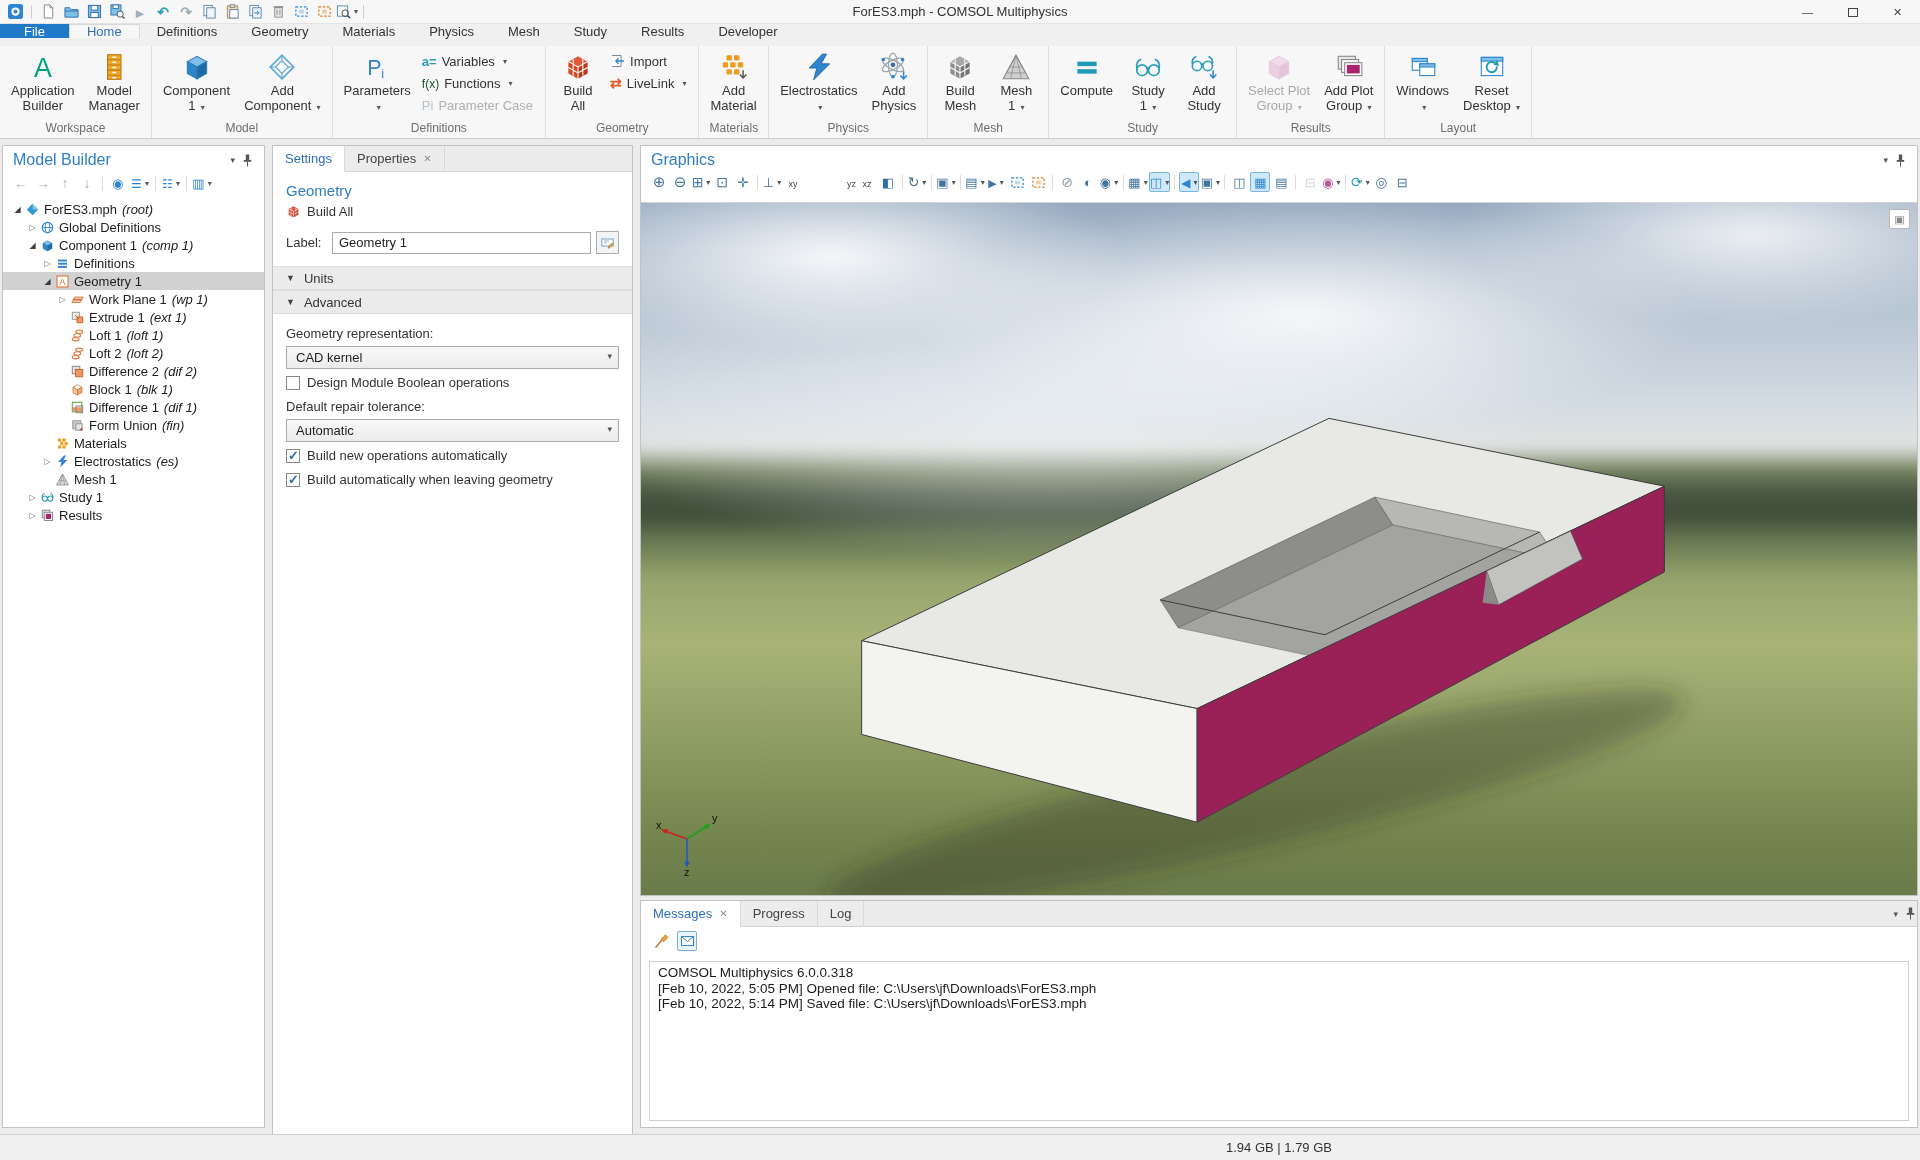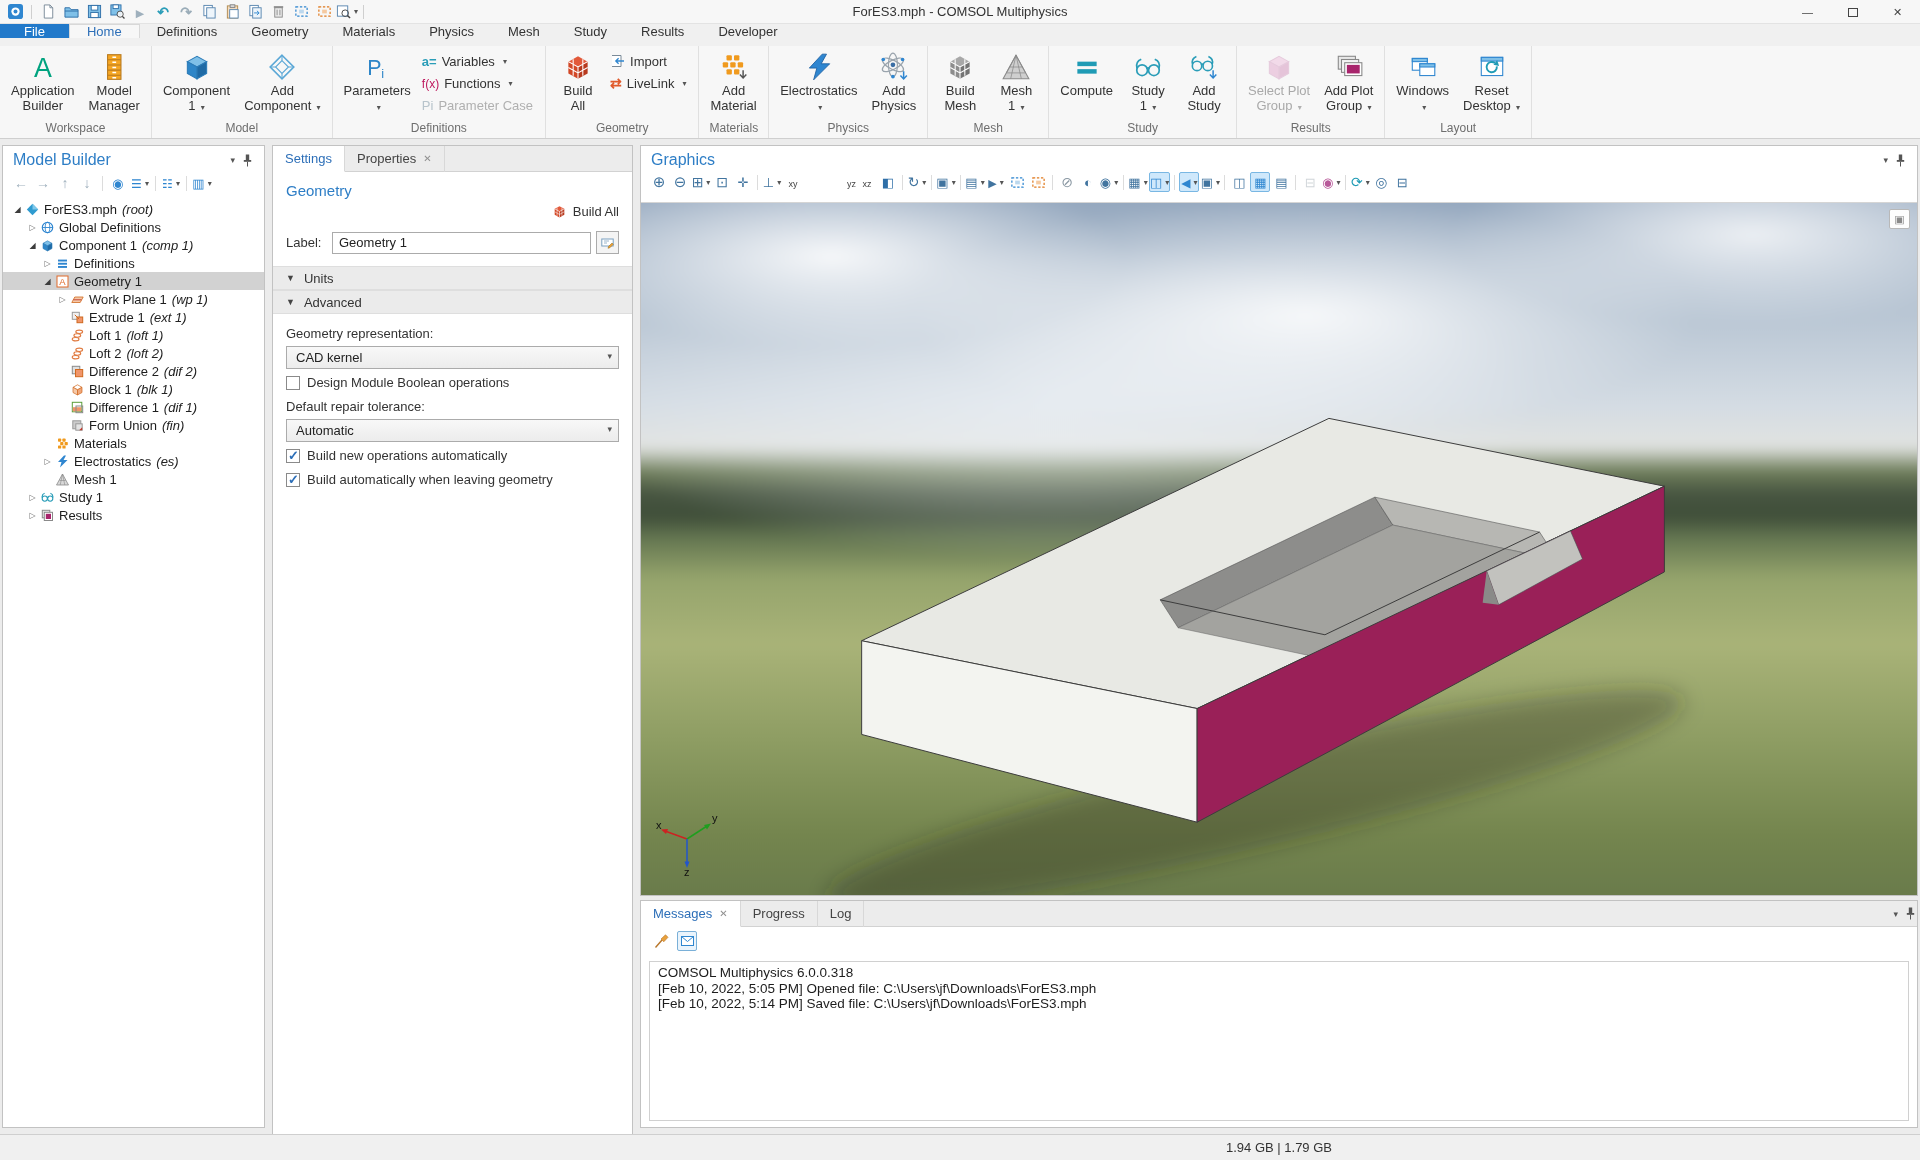--- a/index.html
+++ b/index.html
@@ -67,21 +67,21 @@
   #settings-panel { left:272px; top:145px; width:361px; height:999px; }
   .ptabs { display:flex; align-items:center; height:26px; background:#ececec; border-bottom:1px solid #d2d2d2; }
   .ptab { height:26px; display:flex; align-items:center; gap:7px; padding:0 12px; font-size:13px; color:#444;
     border-right:1px solid #d8d8d8; }
   .ptab.active { background:#fff; color:#2d6fb8; border-bottom:1px solid #fff; margin-bottom:-1px; }
   .closex { font-size:10px; color:#909090; }
   .closex::after { content:"✕"; }
   .ptab-fill { flex:1; }
 
   #settings-title { font-size:15px; color:#2e7ec6; margin:10px 13px 5px 13px; }
-  #build-all-row { display:flex; align-items:center; gap:6px; margin:2px 13px 6px 13px; font-size:13px; color:#333; cursor:default;justify-content:flex-end; }
+  #build-all-row { display:flex; align-items:center; gap:6px; margin:2px 13px 6px 13px; font-size:13px; color:#333; cursor:default; }
   #label-row { display:flex; align-items:center; margin:12px 13px 12px 13px; }
   #label-row .flabel { font-size:13px; width:46px; color:#333; }
   #label-input { flex:1; height:22px; border:1px solid #ababab; font-size:13px; padding:0 6px;
     font-family:"Liberation Sans",sans-serif; color:#222; background:#fff; }
   #label-edit-btn { width:23px; height:23px; border:1px solid #ababab; background:#f4f4f4; margin-left:5px;
     display:flex; align-items:center; justify-content:center; }
 
   .sechead { height:24px; background:#ebebeb; border-top:1px solid #dedede; border-bottom:1px solid #dedede;
     display:flex; align-items:center; gap:9px; padding:0 13px; font-size:13px; color:#333; cursor:default; }
   .sechead .sarrow { font-size:9px; color:#444; }
@@ -350,21 +350,21 @@
             <div class="bl">Parameters</div>
             <div class="bl"><span class="caret">▾</span></div>
           </div>
           <div class="smallstack">
             <div class="smallbtn">
               <span><span style="color: rgb(42, 157, 184); font-size: 13px; font-weight: bold; line-height: 1;">a=</span></span>
               <span>Variables</span>
               <span class="caret">▾</span>
             </div>
             <div class="smallbtn">
-              <span><span style="color: #be185d; font-size: 12px; line-height: 1;">f(x)</span></span>
+              <span><span style="color: #14532d; font-size: 12px; line-height: 1;">f(x)</span></span>
               <span>Functions</span>
               <span class="caret">▾</span>
             </div>
             <div class="smallbtn disabled">
               <span><span style="color: rgb(184, 196, 204); font-size: 13px; line-height: 1;">Pi</span></span>
               <span>Parameter Case</span>
             </div>
           </div>
         </div>
         <div class="glabel">Definitions</div>

